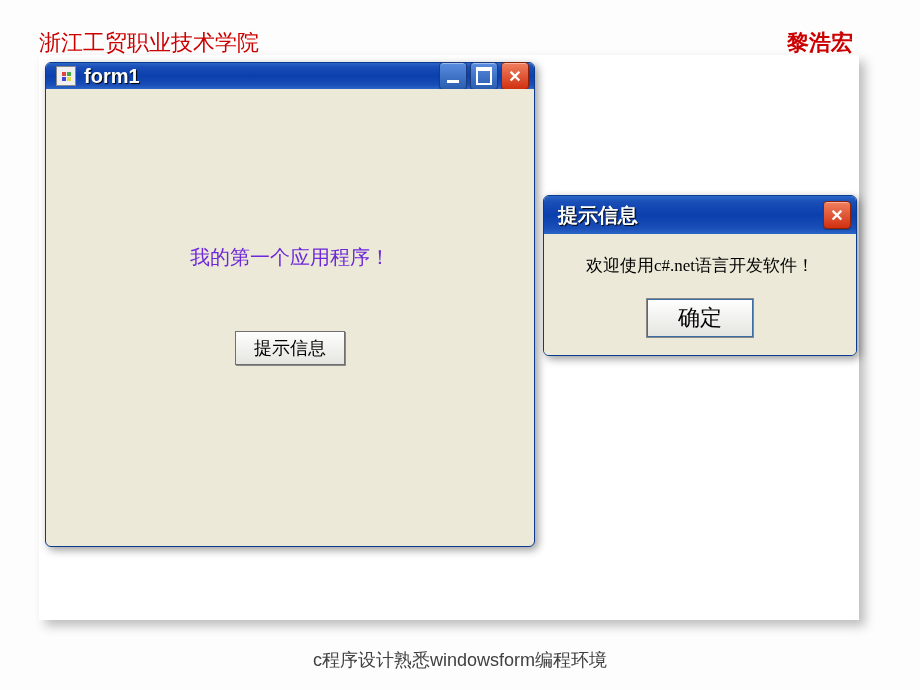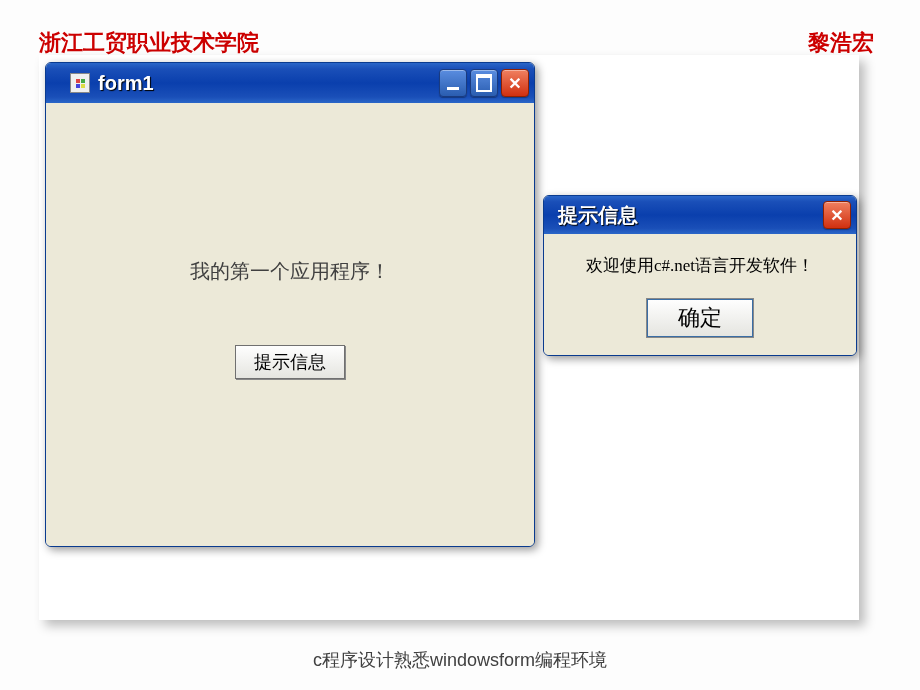--- a/index.html
+++ b/index.html
@@ -11,26 +11,26 @@
     font-family: "Microsoft YaHei", "SimSun", Arial, sans-serif;
     position: relative;
     overflow: hidden;
   }
   .header-left {
     position: absolute;
     top: 28px;
     left: 39px;
     color: #cc0000;
     font-size: 22px;
-    font-weight: bold;
+    font-weight: normal;
   }
   .header-right {
     position: absolute;
     top: 28px;
-    right: 46px;
+    right: 67px;
     color: #cc0000;
     font-size: 22px;
     font-weight: bold;
   }
   .slide-frame {
     position: absolute;
     left: 39px;
     top: 55px;
     width: 820px;
     height: 565px;
@@ -53,25 +53,25 @@
     top: 62px;
     width: 490px;
     height: 485px;
     border: 1px solid #0a3b8f;
     border-radius: 6px;
     background: #ece9d8;
     box-shadow: 3px 3px 8px rgba(0,0,0,0.4);
   }
   .titlebar {
     background: linear-gradient(to bottom, #2a66c8 0%, #1a4fb8 15%, #0a3fad 50%, #1a4fb8 85%, #2a66c8 100%);
-    height: 40px;
+    height: 26px;
     border-radius: 5px 5px 0 0;
     display: flex;
     align-items: center;
-    padding: 0 5px 0 24px;
+    padding: 0 5px 0 10px;
     color: #fff;
     position: relative;
   }
   .titlebar-icon {
     width: 20px;
     height: 20px;
     background: #f0f0f0;
     border: 1px solid #888;
     margin-right: 8px;
     display: flex;
@@ -141,21 +141,21 @@
     background: #ece9d8;
     border-radius: 0 0 5px 5px;
   }
   .main-label {
     position: absolute;
     top: 155px;
     left: 0;
     right: 0;
     text-align: center;
     font-size: 20px;
-    color: #404040;
+    color: #6d28d9;
     font-family: "SimSun", serif;
   }
   .main-button {
     position: absolute;
     top: 242px;
     left: 50%;
     transform: translateX(-50%);
     font-size: 18px;
     padding: 4px 18px;
     background: linear-gradient(to bottom, #fefefe, #e5e5e0);

